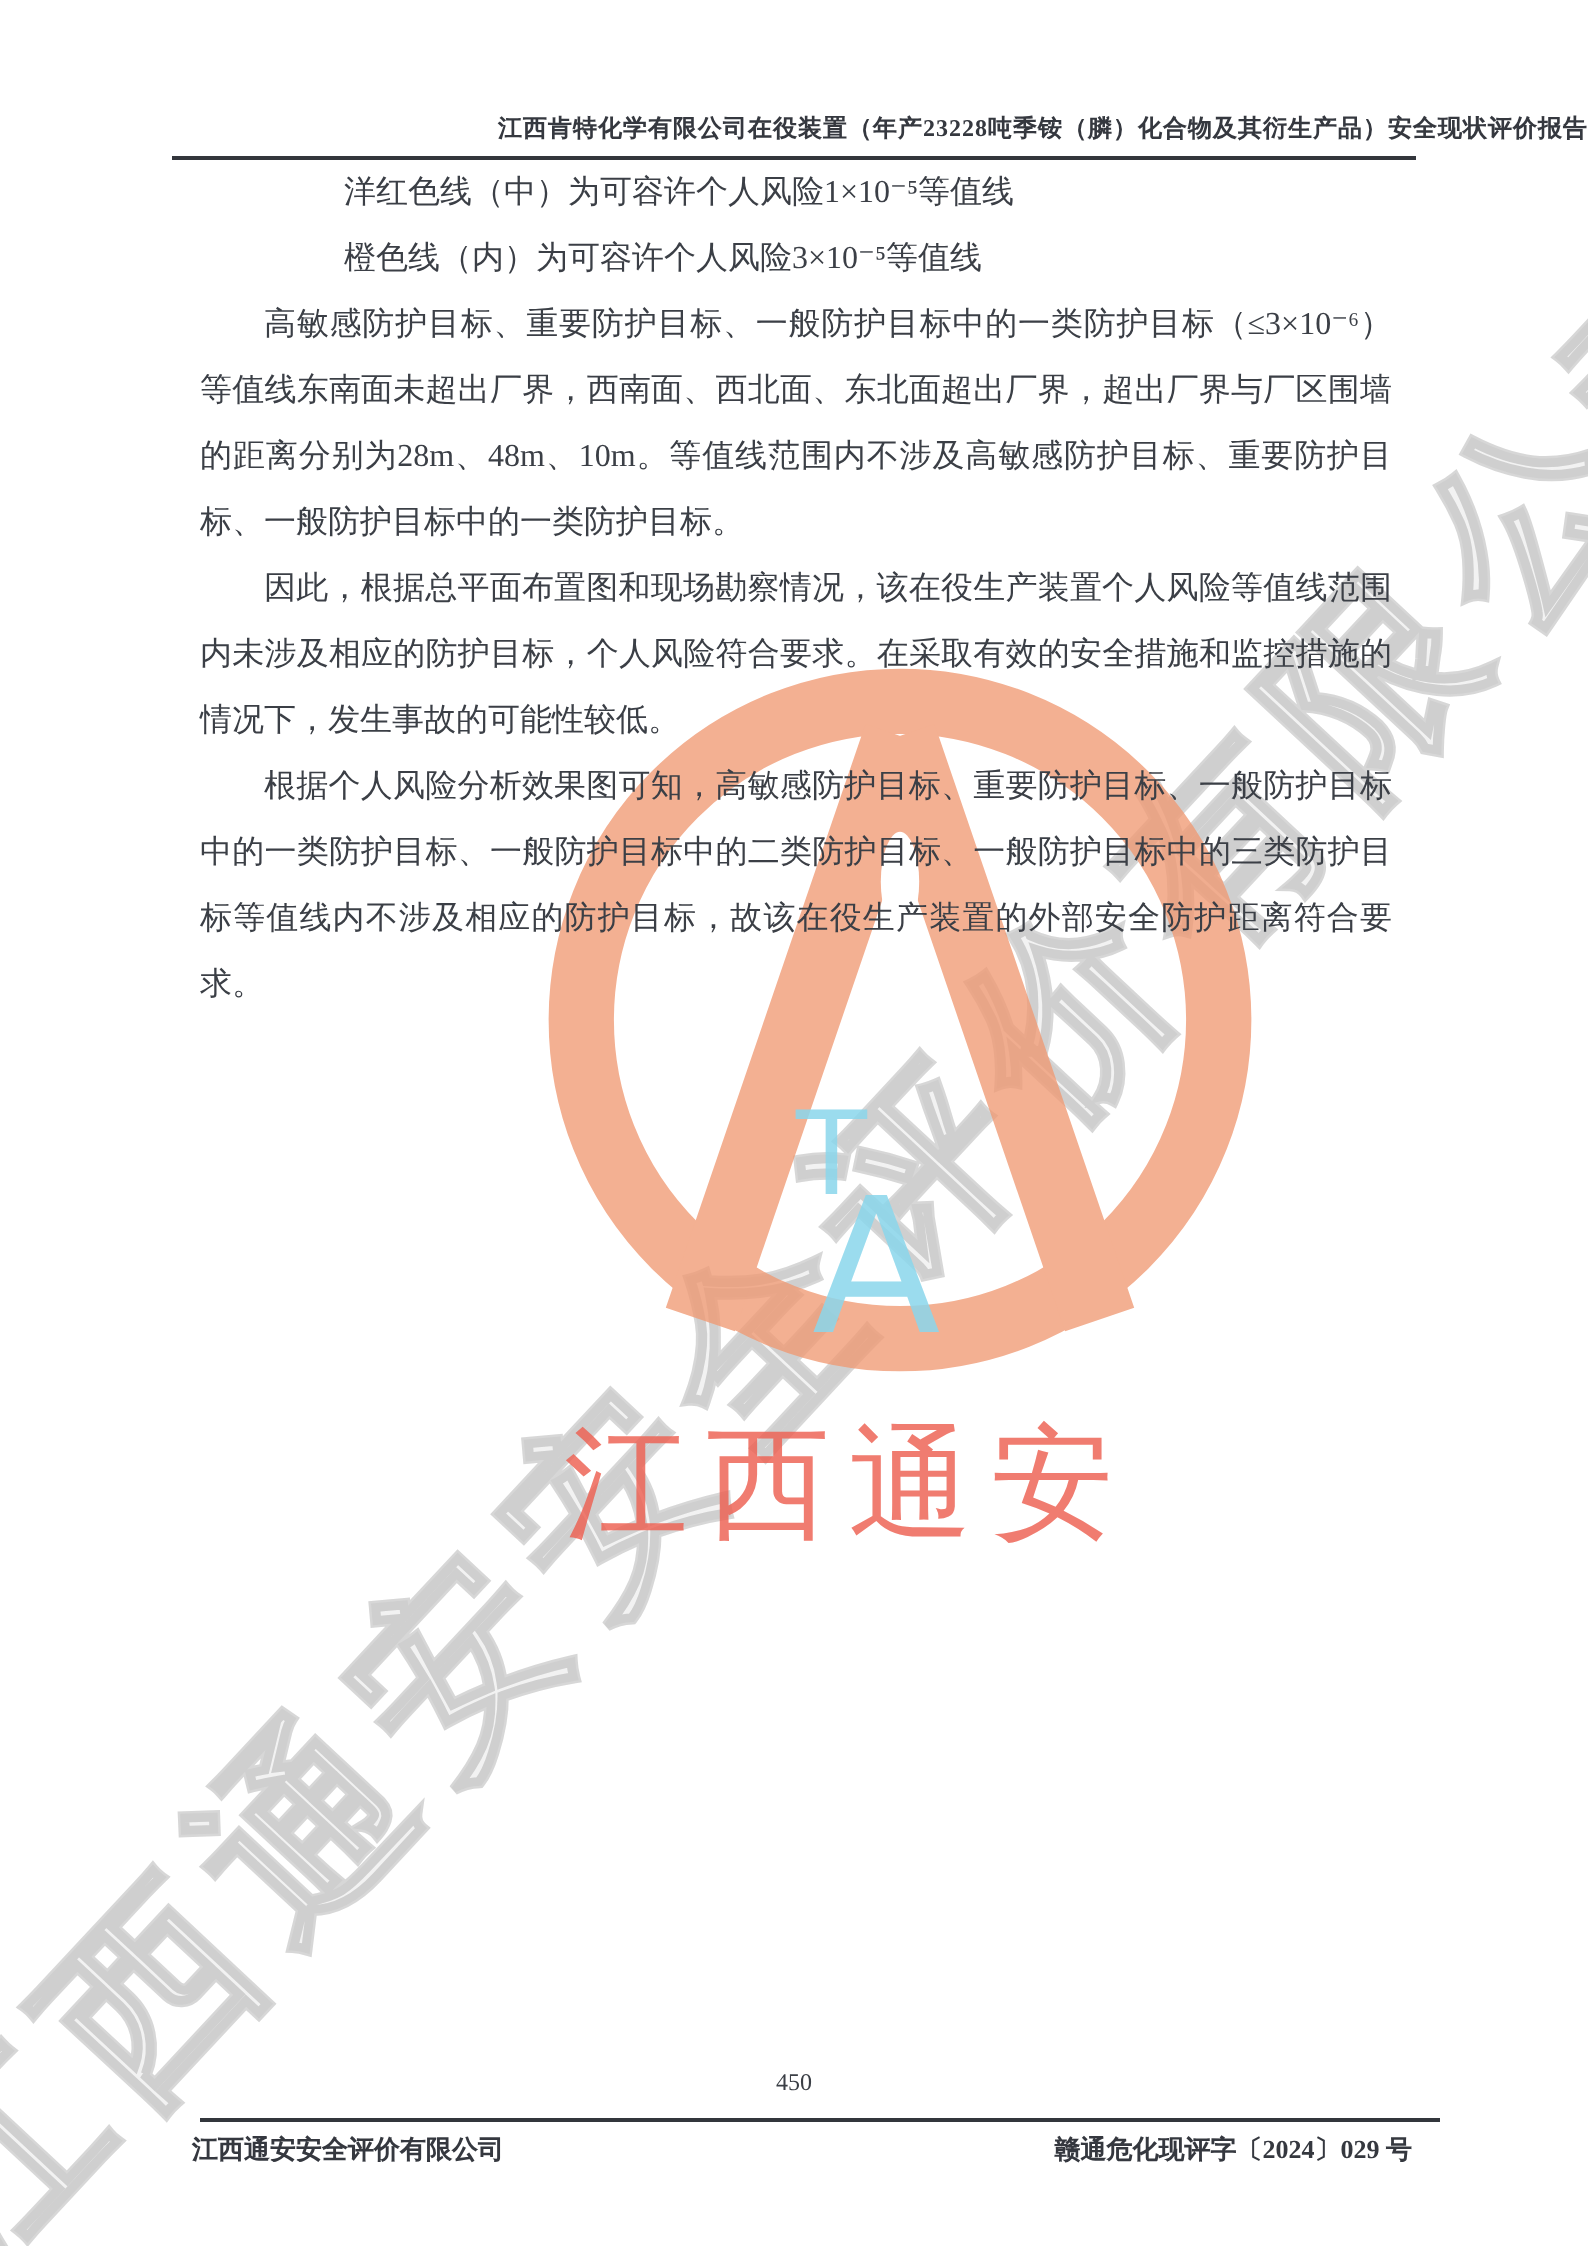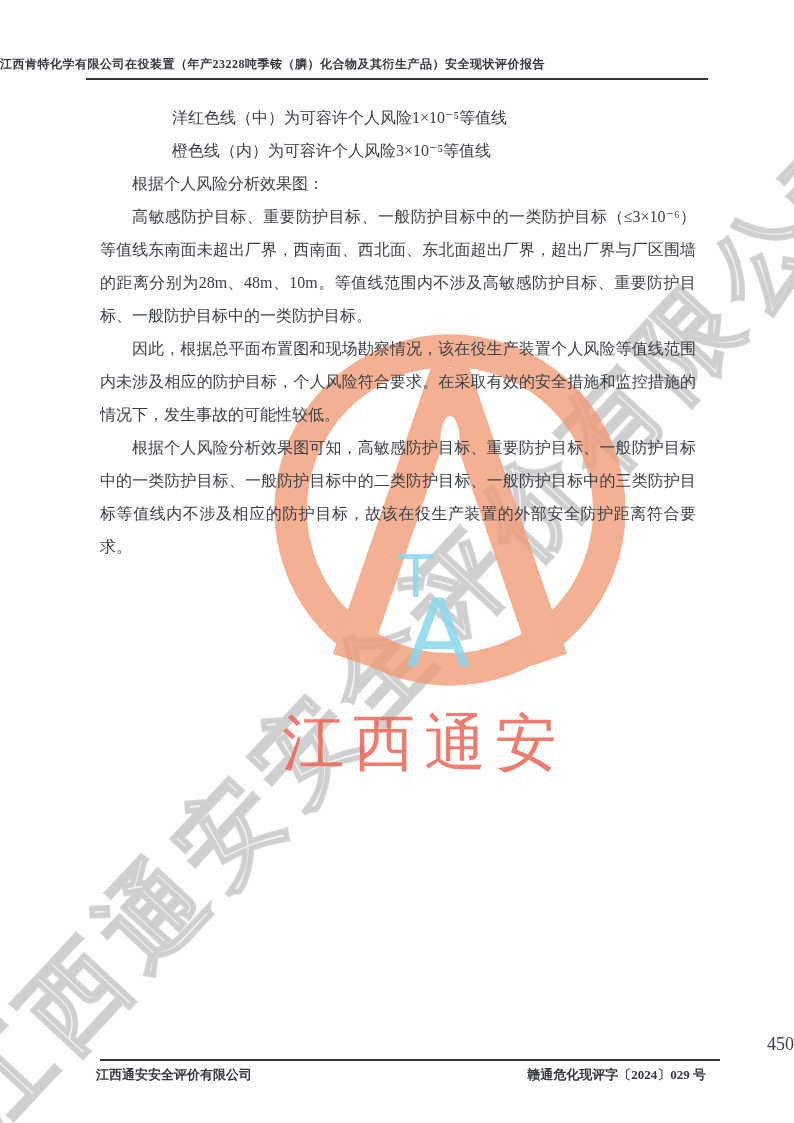--- a/index.html
+++ b/index.html
@@ -71,53 +71,53 @@
     white-space: nowrap;
     line-height: 1;
   }
   
   .content-layer { position: absolute; inset: 0; z-index: 1; }
   .header-title {
     position: absolute;
     top: 56px;
     left: 0;
     width: 100%;
-    text-align: left;
+    text-align: right;
     font-size: 12px;
     font-weight: bold;
     letter-spacing: 0.5px;
     color: #35383f;
   }
   .header-rule {
     position: absolute;
     top: 78px;
     left: 86px;
     width: 622px;
     height: 2px;
     background: #33363c;
   }
   .doc-body {
     position: absolute;
-    top: 101px;
+    top: 80px;
     left: 100px;
     width: 596px;
     font-size: 16px;
     line-height: 33px;
     text-align: justify;
     color: #3b3f46;
   }
   .doc-body p { text-indent: 2em; }
   .doc-body p.deep-indent { text-indent: 4.5em; }
   .page-number {
     position: absolute;
     top: 1034px;
     left: 0;
     width: 100%;
-    text-align: right;
-    font-size: 18px;
+    text-align: center;
+    font-size: 12px;
     color: #3b3f46;
   }
   .footer-rule {
     position: absolute;
     top: 1059px;
     left: 100px;
     width: 620px;
     height: 2px;
     background: #33363c;
   }
@@ -157,21 +157,20 @@
   </div>
 
   <div class="content-layer">
 
     <div class="header-title">江西肯特化学有限公司在役装置（年产23228吨季铵（膦）化合物及其衍生产品）安全现状评价报告</div>
     <div class="header-rule"></div>
 
     <div class="doc-body">
       <p class="deep-indent">洋红色线（中）为可容许个人风险1×10⁻⁵等值线</p>
       <p class="deep-indent">橙色线（内）为可容许个人风险3×10⁻⁵等值线</p>
-      <p>根据个人风险分析效果图：</p>
       <p>高敏感防护目标、重要防护目标、一般防护目标中的一类防护目标（≤3×10⁻⁶）等值线东南面未超出厂界，西南面、西北面、东北面超出厂界，超出厂界与厂区围墙的距离分别为28m、48m、10m。等值线范围内不涉及高敏感防护目标、重要防护目标、一般防护目标中的一类防护目标。</p>
       <p>因此，根据总平面布置图和现场勘察情况，该在役生产装置个人风险等值线范围内未涉及相应的防护目标，个人风险符合要求。在采取有效的安全措施和监控措施的情况下，发生事故的可能性较低。</p>
       <p>根据个人风险分析效果图可知，高敏感防护目标、重要防护目标、一般防护目标中的一类防护目标、一般防护目标中的二类防护目标、一般防护目标中的三类防护目标等值线内不涉及相应的防护目标，故该在役生产装置的外部安全防护距离符合要求。</p>
     </div>
 
     <div class="page-number">450</div>
     <div class="footer-rule"></div>
     <div class="footer-row">
       <span>江西通安安全评价有限公司</span>
       <span>赣通危化现评字〔2024〕029 号</span>

